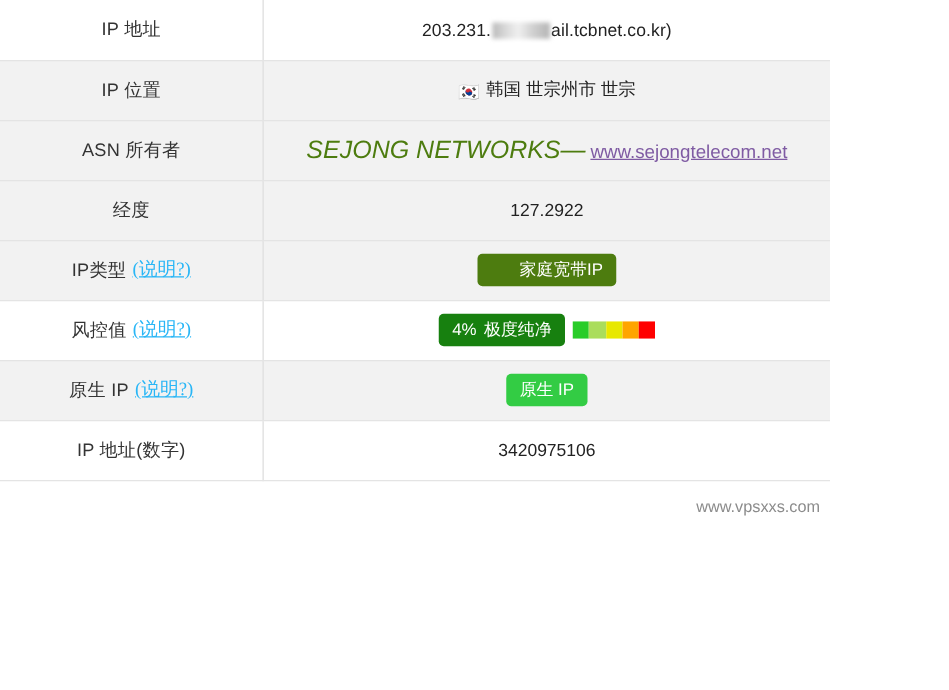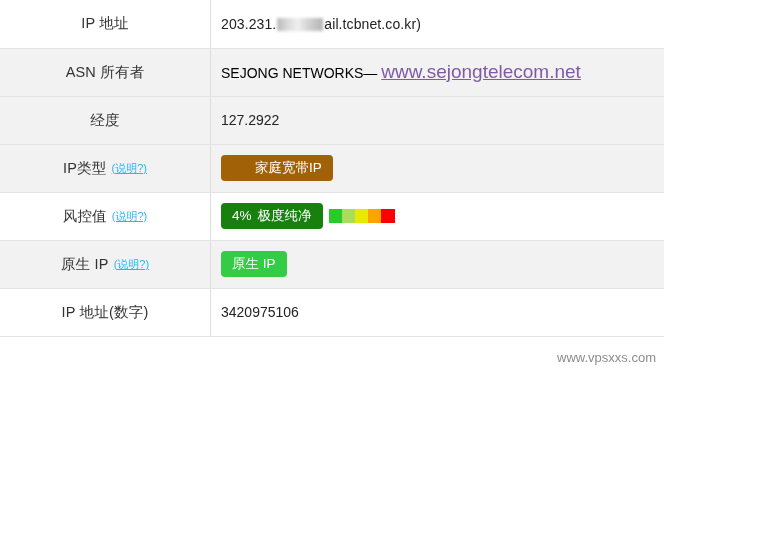--- a/index.html
+++ b/index.html
@@ -42,59 +42,62 @@
 
   td.label-cell {
     width: 190px;
     text-align: center;
     border-right: 1px solid #dddddd;
     color: #333333;
     white-space: nowrap;
   }
 
   td.value-cell {
+    text-align: center;
     position: relative;
     color: #222222;
   }
 
   .label-text {
     font-size: 14.5px;
     letter-spacing: 0.2px;
   }
 
   .help-link {
     color: #29b6f6;
-    font-size: 11px;
+    font-size: 15px;
     text-decoration: underline;
     margin-left: 5px;
     cursor: pointer;
     vertical-align: 1px;
+    font-family: Liberation Serif, serif;
   }
 
   .value-text {
     font-size: 14px;
   }
 
   .asn-link {
     color: #2222dd;
     text-decoration: underline;
     font-size: 14px;
     cursor: pointer;
   }
 
   .org-link {
     color: #7f5ba3;
     text-decoration: underline;
-    font-size: 19px;
+    font-size: 15px;
     cursor: pointer;
   }
 
   .org-name {
-    font-size: 14px;
-    color: #000000;
+    font-size: 20px;
+    color: #4d7c0f;
+    font-style: italic;
   }
 
   .flag-glyph {
     display: inline-block;
     vertical-align: -2px;
     margin-right: 5px;
   }
 
   .badge {
     display: inline-block;
@@ -165,20 +168,28 @@
 
     <tr class="row-odd">
       <td class="label-cell">
         <span class="label-text">IP 地址</span>
       </td>
       <td class="value-cell">
         <span class="value-text ip-main"><span>203.231.</span><span class="redacted"></span><span>ail.tcbnet.co.kr)</span></span>
       </td>
     </tr>
 
+    <tr class="row-even">
+      <td class="label-cell">
+        <span class="label-text">IP 位置</span>
+      </td>
+      <td class="value-cell">
+        <span class="flag-glyph">🇰🇷</span><span class="value-text">韩国 世宗州市 世宗</span>
+      </td>
+    </tr>
 
 
     <tr class="row-even">
       <td class="label-cell">
         <span class="label-text">ASN 所有者</span>
       </td>
       <td class="value-cell">
         <span class="org-name">SEJONG NETWORKS—</span>
         <a class="org-link" href="#">www.sejongtelecom.net</a>
       </td>
@@ -193,21 +204,21 @@
         <span class="value-text">127.2922</span>
       </td>
     </tr>
 
 
     <tr class="row-even">
       <td class="label-cell">
         <span class="label-text">IP类型</span><a class="help-link" href="#">(说明?)</a>
       </td>
       <td class="value-cell">
-        <span class="badge badge-darkgreen" style="background: #a16207; padding-left: 34px;">家庭宽带IP</span>
+        <span class="badge badge-darkgreen" style="background: #4d7c0f; padding-left: 34px;">家庭宽带IP</span>
       </td>
     </tr>
 
     <tr class="row-odd">
       <td class="label-cell">
         <span class="label-text">风控值</span><a class="help-link" href="#">(说明?)</a>
       </td>
       <td class="value-cell">
         <span class="risk-wrap">
           <span class="badge badge-darkgreen risk-badge-text" style="background: rgb(23, 128, 15);"><span class="pct">4%</span><span>极度纯净</span></span>

